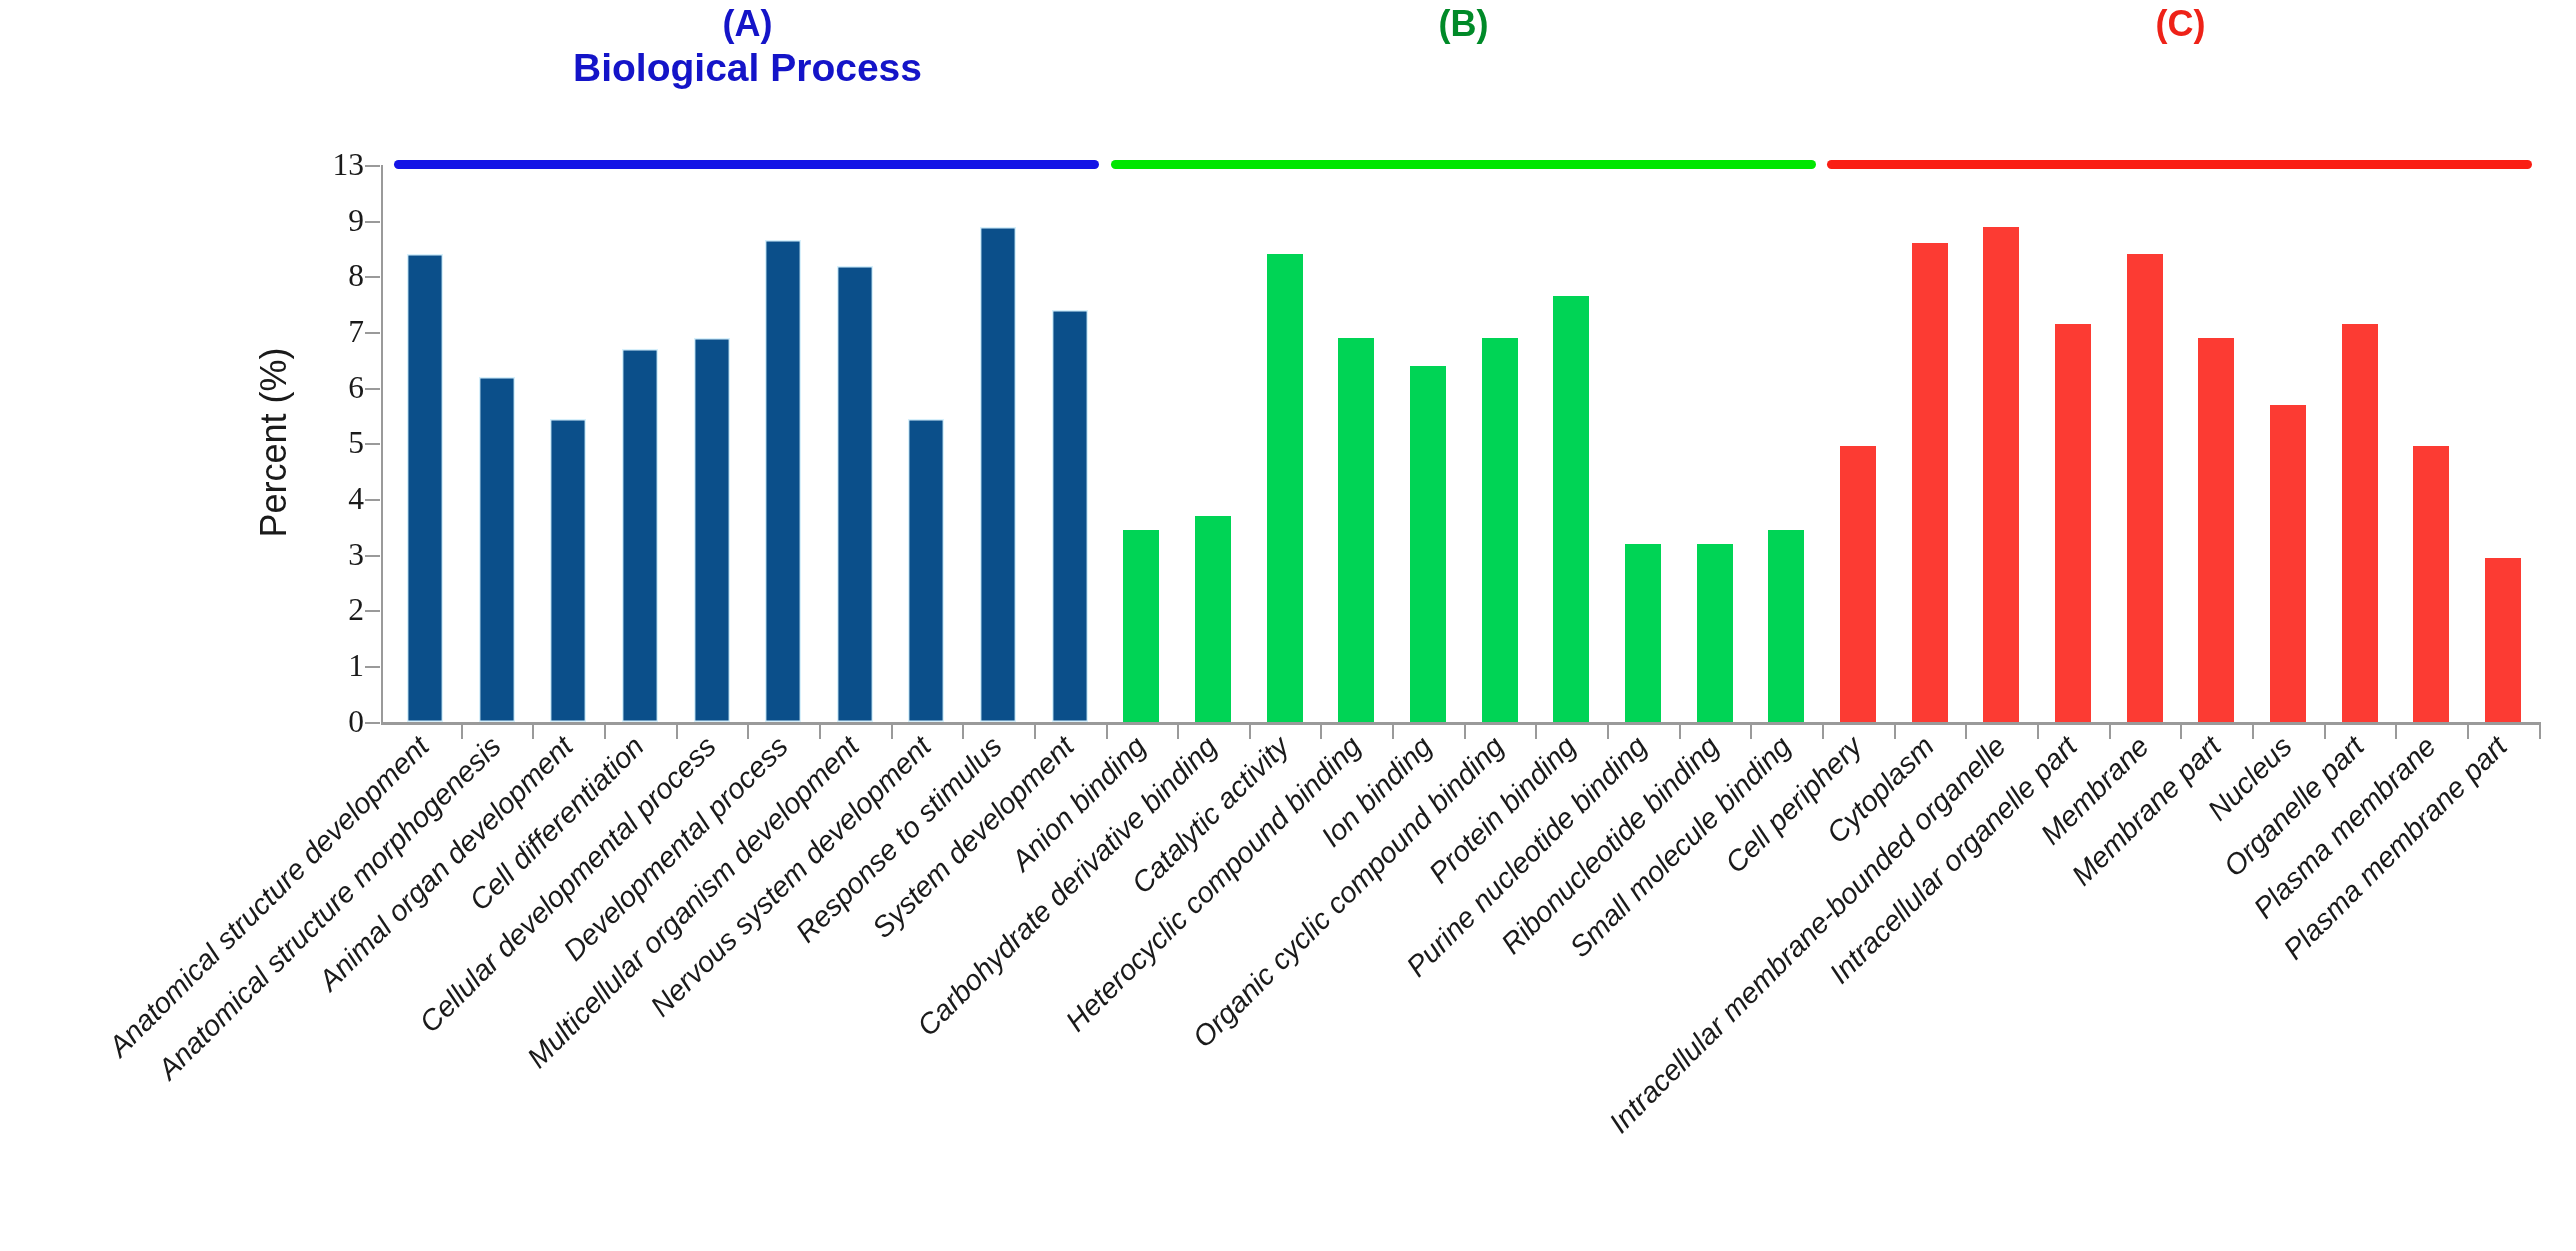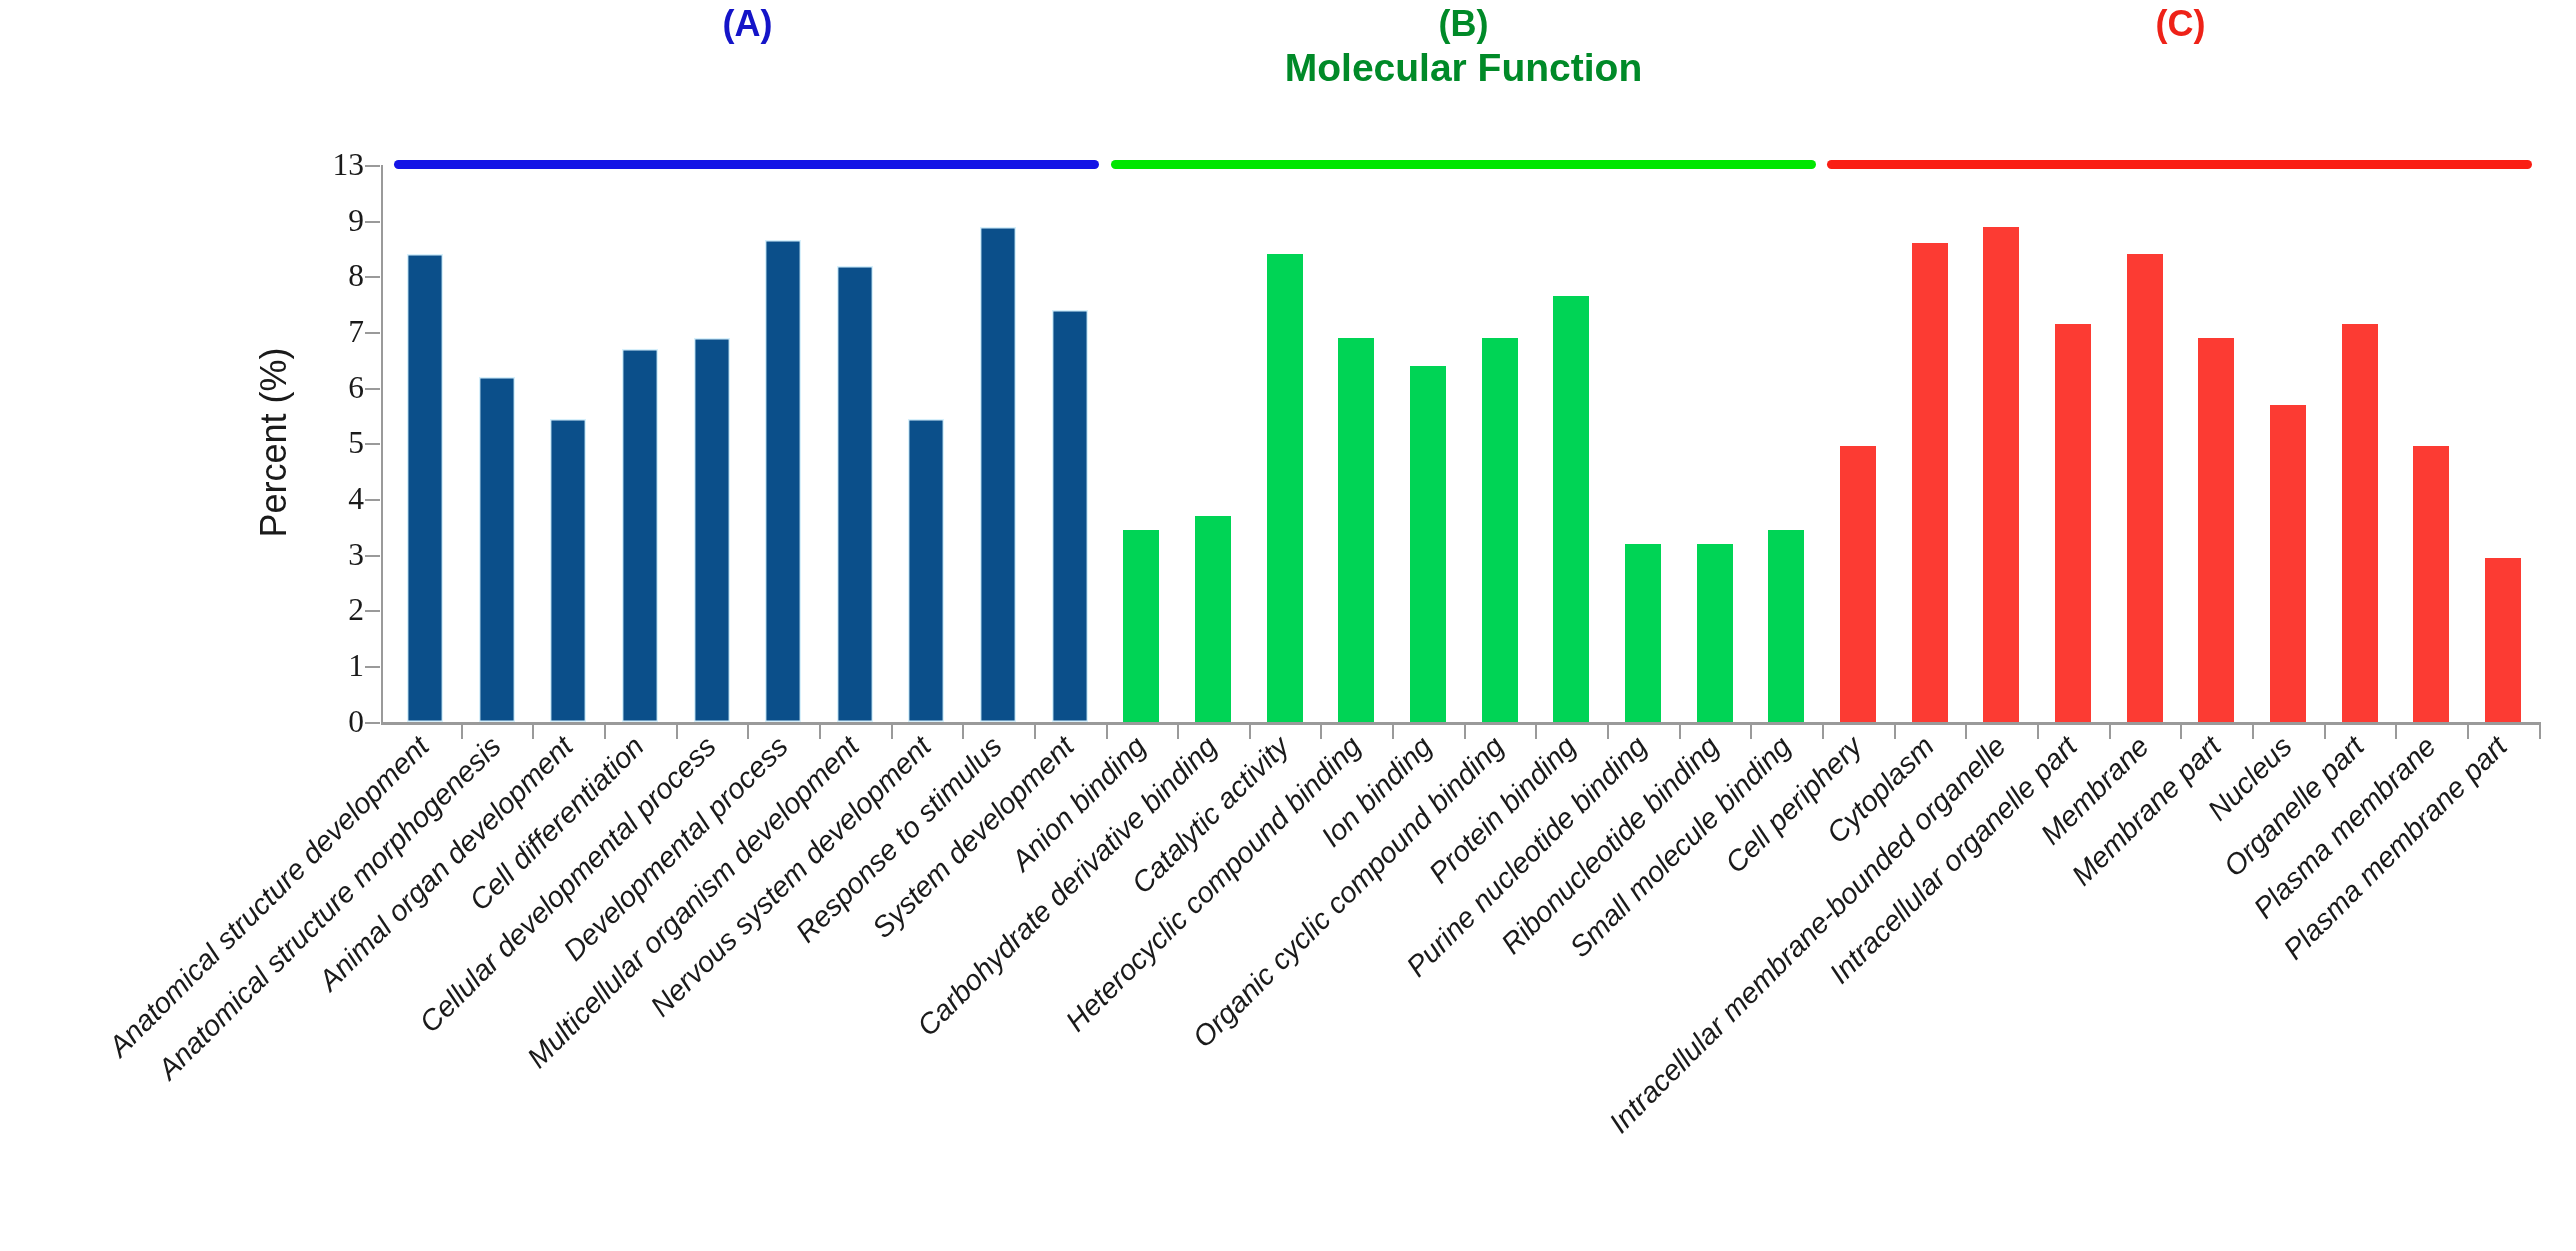--- a/index.html
+++ b/index.html
@@ -36,24 +36,24 @@
         color:#1a1a1a;font-family:"Liberation Sans",sans-serif;
         transform-origin:100% 50%;transform:rotate(-45deg);
         text-align:right;}
 </style>
 </head>
 <body>
 
 <div class="headers">
   <div class="ghead" id="head0" style="left: 389px; width: 717px; top: 5.6px;">
     <div class="tag" style="color: rgb(20, 20, 200);">(A)</div>
+    <div class="ttl" style="color: rgb(20, 20, 200);">Biological Process</div>
   </div>
   <div class="ghead" id="head1" style="left: 1105px; width: 717px; top: 5.6px;">
     <div class="tag" style="color: rgb(0, 138, 40);">(B)</div>
-    <div class="ttl" style="color: rgb(0, 138, 40);">Molecular Function</div>
   </div>
   <div class="ghead" id="head2" style="left: 1822px; width: 717px; top: 5.6px;">
     <div class="tag" style="color: rgb(238, 34, 24);">(C)</div>
   </div>
   <div class="grule" id="rule0" style="left: 394px; width: 705px; top: 160px; background: rgb(20, 20, 230);"></div>
   <div class="grule" id="rule1" style="left: 1111px; width: 705px; top: 160px; background: rgb(0, 230, 0);"></div>
   <div class="grule" id="rule2" style="left: 1827px; width: 705px; top: 160px; background: rgb(250, 30, 20);"></div>
 </div>
 
 <div id="ytitle">Percent (%)</div>

